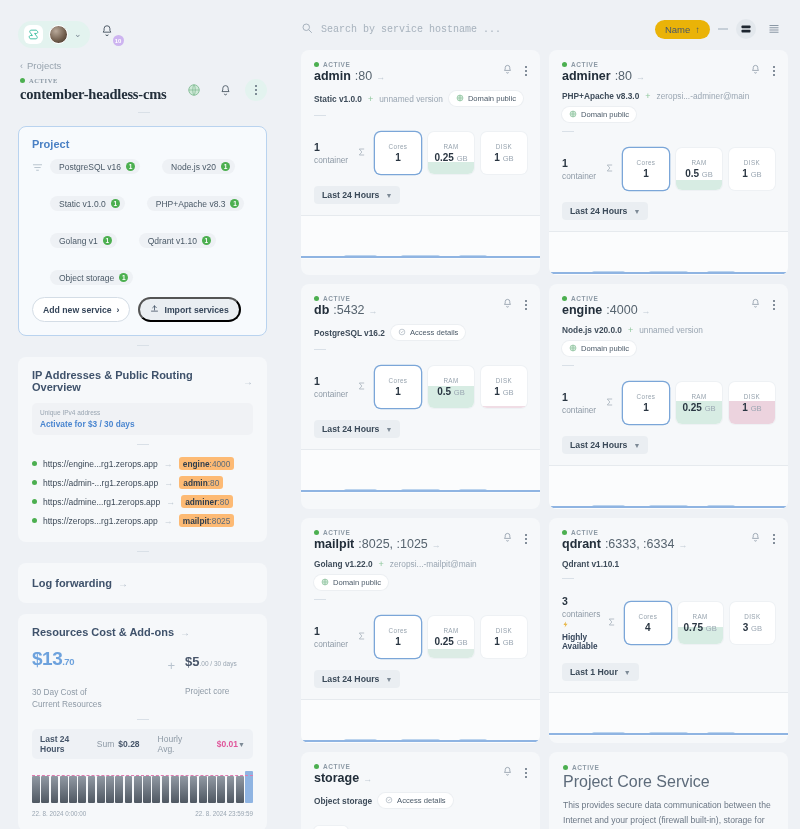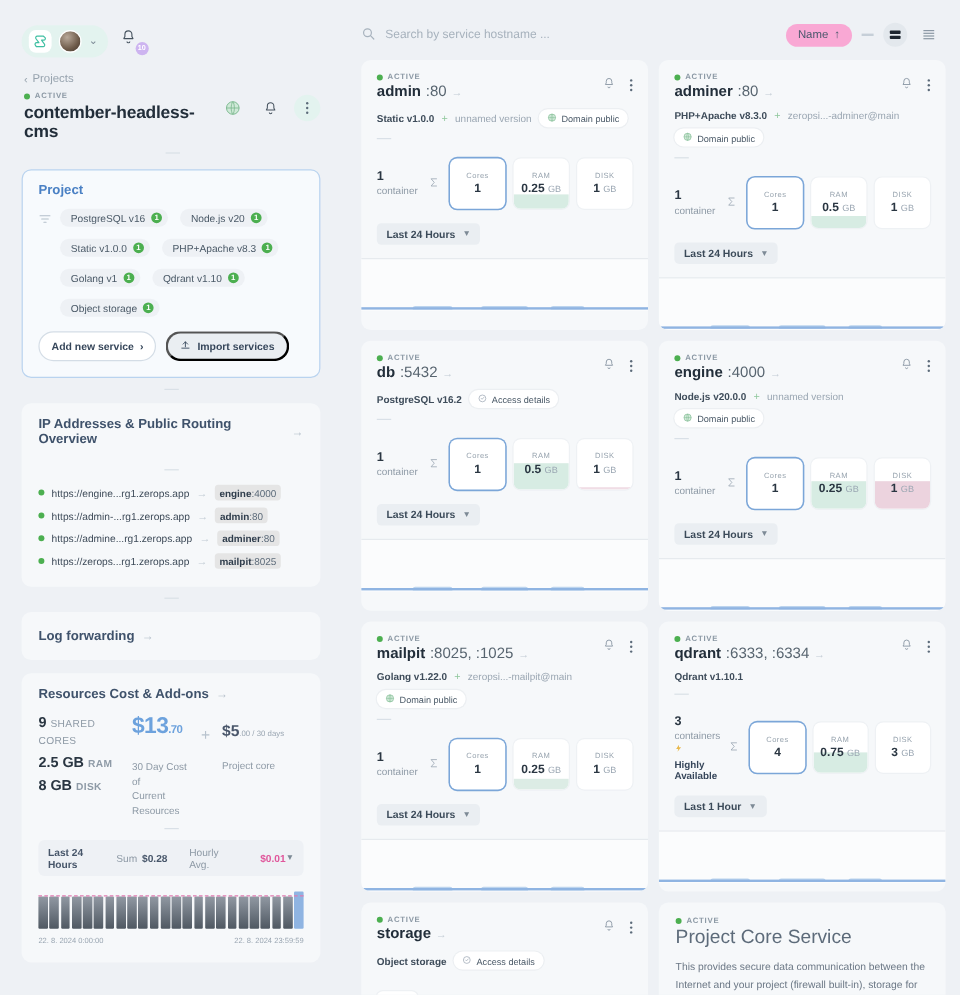--- a/index.html
+++ b/index.html
@@ -41,21 +41,21 @@
     display:flex;align-items:center;justify-content:center;
   }
 
   .breadcrumb {
     display:flex; align-items:center; gap:4px;
     padding:8px 0 0 20px; color:#97a3ae; font-size:9.5px;
   }
   .breadcrumb .bkchev { font-size:9px; }
 
   .projhead { padding:6px 18px 0 20px; }
-  .projhead-row { display:flex; align-items:flex-start; justify-content:space-between;}
+  .projhead-row { display:flex; align-items:flex-start; justify-content:space-between;font-family:Liberation Serif, serif;}
   .status-line { display:flex; align-items:center; gap:4px; }
   .dot { width:5px;height:5px;border-radius:50%;background:#4caf50; flex:0 0 5px;}
   .status-txt { font-size:6.5px; letter-spacing:.6px; color:#8c99a5; font-weight:bold;}
   .projname { font-size:14.5px; font-weight:bold; color:#222e3a; margin-top:2px; letter-spacing:-.2px;}
   .projactions { display:flex; align-items:center; gap:9px; margin-top:2px;}
   .circ-btn {
     width:22px;height:22px;border-radius:50%;
     display:flex;align-items:center;justify-content:center;
   }
   .circ-btn.tint { background:#e3f3ef; }
@@ -68,21 +68,21 @@
   .card.services {
     border:1px solid #b9d3ef; background:#f7fafd; margin-top:13px; padding:11px 13px 13px 13px;
   }
   .card-title { font-size:11px; font-weight:bold; color:#3f526b; }
   .card.services .card-title { color:#4a80c4; margin-bottom:9px;}
   .card-title-row { display:flex; align-items:center; gap:6px; }
   .arrow-lite { color:#b4bfca; font-size:10px; }
 
   .chips-row { display:flex; gap:7px; }
   .filter-ico { padding-top:3px; flex:0 0 11px; }
-  .chips { display:flex; flex-wrap:wrap; gap:10px; }
+  .chips { display:flex; flex-wrap:wrap; gap:22px; }
   .chip {
     background:#eef1f5; border-radius:11px; padding:2.5px 5px 2.5px 9px;
     display:flex; align-items:center; gap:5px; font-size:8.5px; color:#4a5967;
   }
   .chip .cnt {
     background:#4caf50; color:#fff; font-size:6.5px; font-weight:bold;
     width:9px;height:9px;border-radius:50%;
     display:flex;align-items:center;justify-content:center;
   }
   .svc-btns { display:flex; gap:8px; margin-top:12px; }
@@ -106,21 +106,21 @@
   .ip-box.v6 { background:#e9f6ec; }
   .ip-box.v4 { background:#f0f2f5; }
   .ip-label { font-size:6.5px; color:#9aa6b2; margin-bottom:3px;}
   .ip-val { font-size:9.5px; font-weight:bold; color:#28323d;}
   .ip-act { font-size:8.3px; color:#4a86d0; font-weight:bold; }
 
   .routes { margin-top:5px; }
   .route { display:flex; align-items:center; gap:6px; padding:3px 0; font-size:8.5px; }
   .route .url { color:#3d4a58; }
   .route .to { color:#c3ccd5; font-size:9px;}
-  .route .svc { background:#e5e5e5; border-radius:3px; padding:1.5px 4px; font-size:8.3px; color:#2f3d4c;text-align:center;}
+  .route .svc { background:#fdba74; border-radius:3px; padding:1.5px 4px; font-size:8.3px; color:#2f3d4c;text-align:center;}
   .route .svc b { font-weight:bold; }
   .route .svc span { color:#5c6b7a; }
 
   .logcard { margin-top:11px; padding:14px; }
 
   
   .rescard { margin-top:11px; padding:12px 14px 14px 14px;}
   .res-top { display:flex; align-items:flex-start; margin-top:10px; gap:8px;}
   .res-left { flex:0 0 70px;}
   .res-line { font-size:12px; font-weight:bold; color:#2a3642; margin-bottom:5px;}
@@ -150,46 +150,46 @@
   .bars .bar.hl { background:#8fb4e2; }
   .avgline { position:absolute; left:0; right:0; top:4px; border-top:1.2px dashed #e07ab0;}
   .charttimes { display:flex; justify-content:space-between; font-size:6.3px; color:#9aa6b2; margin-top:3px;}
 
   
   .main { flex:1; padding:8px 12px 0 0; }
   .main-head { display:flex; align-items:center; height:42px; gap:8px; padding:0 4px 0 16px;}
   .search { flex:1; display:flex; align-items:center; gap:8px; }
   .search input {
     border:none; outline:none; background:transparent;
-    font-size:10px; color:#6b7785; width:100%; font-family:Liberation Sans, sans-serif;
+    font-size:10px; color:#6b7785; width:100%; font-family:Liberation Mono, monospace;
   }
   .search input::placeholder { color:#a7b2bd; }
   .sortpill {
-    background:#f9a8d4; border-radius:12px; padding:4px 10px;
+    background:#eab308; border-radius:12px; padding:4px 10px;
     font-size:9.5px; color:#47566a; display:flex; align-items:center; gap:5px;
   }
   .hdash { width:10px; height:1.5px; background:#c6cfd8; }
   .viewbtn { width:20px;height:20px;border-radius:50%; display:flex;align-items:center;justify-content:center;}
   .viewbtn.active { background:#e3e8ed; }
 
   .grid { display:grid; grid-template-columns:1fr 1fr; gap:9px; padding-left:16px;}
   .scard { background:#f6f8fa; border-radius:8px; overflow:hidden; }
   .scard-body { padding:11px 13px 0 13px; }
   .scard-head { display:flex; align-items:flex-start; justify-content:space-between;}
   .svc-title { font-size:12.5px; font-weight:bold; color:#222e3a; margin-top:1px; display:flex; align-items:baseline; gap:4px;}
   .svc-title .port { font-weight:normal; color:#57646f;}
   .svc-title .ar { color:#c3ccd5; font-size:9px; font-weight:normal;}
   .head-acts { display:flex; align-items:center; gap:12px; padding-top:3px;}
   .metarow { display:flex; align-items:center; gap:6px; margin-top:8px; flex-wrap:wrap;}
   .meta-stack { font-size:8.3px; font-weight:bold; color:#3e4c5a;}
   .meta-plus { color:#8fc79c; font-size:9px;}
   .meta-ver { font-size:8.3px; color:#9aa6b2;}
   .pill-white {
     background:#fff; border-radius:10px; padding:2.5px 7px;
-    font-size:7.6px; color:#4a5967; display:flex; align-items:flex-end; gap:4px;
+    font-size:7.6px; color:#4a5967; display:flex; align-items:center; gap:4px;
     box-shadow:0 0 0 1px #eceff2;
   }
 
   .resrow { display:flex; align-items:center; gap:7px; margin-top:16px;}
   .contcol { flex:1; }
   .contline { font-size:10.5px; font-weight:bold; color:#2a3642;}
   .contline .u { font-size:8.3px; color:#8e9aa6; font-weight:normal;}
   .ha { font-size:8.2px; font-weight:bold; color:#36465a; margin-top:2px;}
   .sigma { color:#8b98a5; font-size:11px; padding-right:2px;}
   .mbox {
@@ -349,20 +349,24 @@
     </section>
 
     <div class="spacer-line"></div>
 
     <section class="card ipcard">
       <div class="card-title-row">
         <span class="card-title">IP Addresses &amp; Public Routing Overview</span>
         <span class="arrow-lite">→</span>
       </div>
       <div class="ip-row">
+        <div class="ip-box v4">
+          <div class="ip-label">Unique IPv4 address</div>
+          <div class="ip-act">Activate for $3 / 30 days</div>
+        </div>
       </div>
       <div class="spacer-line"></div>
       <div class="routes">
         <div class="route">
           <span class="dot"></span>
           <span class="url">https://engine...rg1.zerops.app</span>
           <span class="to">→</span>
           <span class="svc"><b>engine</b><span>:4000</span></span>
         </div>
         <div class="route">
@@ -394,25 +398,20 @@
         <span class="arrow-lite">→</span>
       </div>
     </section>
 
     <section class="card rescard">
       <div class="card-title-row">
         <span class="card-title">Resources Cost &amp; Add-ons</span>
         <span class="arrow-lite">→</span>
       </div>
       <div class="res-top">
-        <div class="res-left">
-          <div class="res-line"><span>9</span> <span class="u">SHARED CORES</span></div>
-          <div class="res-line"><span>2.5 GB</span> <span class="ub">RAM</span></div>
-          <div class="res-line"><span>8 GB</span> <span class="ub">DISK</span></div>
-        </div>
         <div class="res-mid">
           <div class="bigprice"><span>$</span><span>13</span><span class="cents">.70</span></div>
           <div class="res-sub"><span>30 Day Cost of</span><br><span>Current Resources</span></div>
         </div>
         <div class="plus">+</div>
         <div class="res-right">
           <div class="price2"><span>$5</span><span class="sm">.00 / 30 days</span></div>
           <div class="res-sub">Project core</div>
         </div>
       </div>

